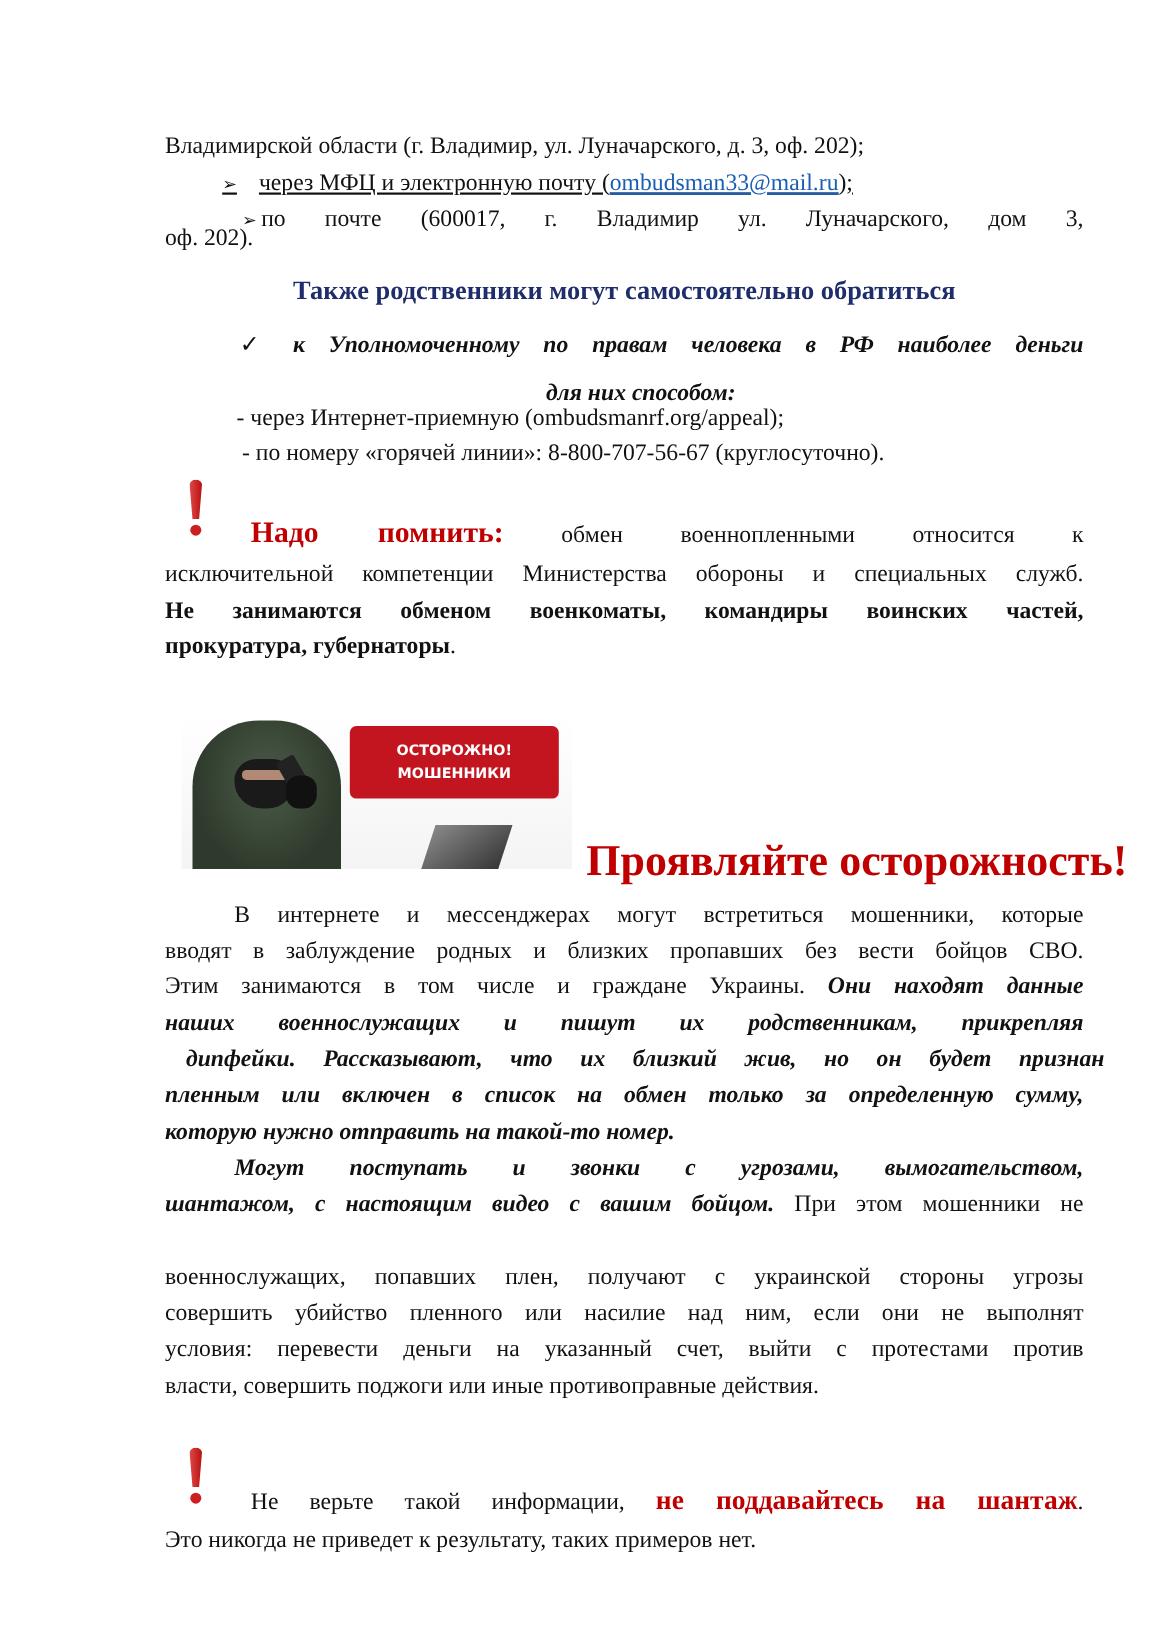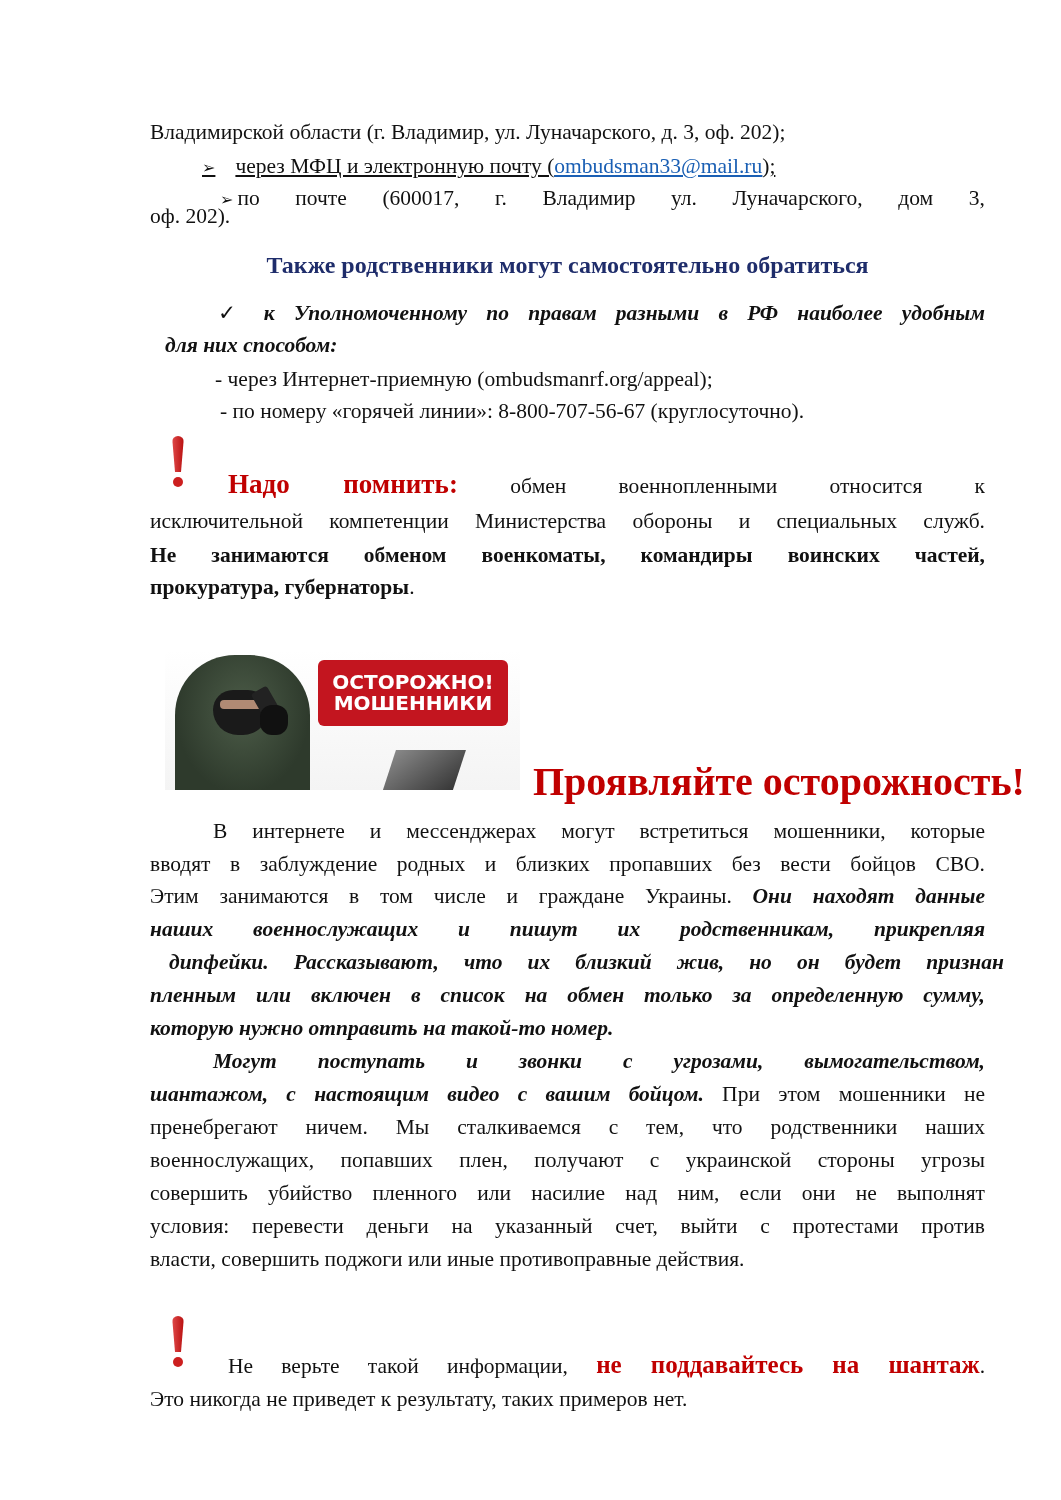--- a/index.html
+++ b/index.html
@@ -20,21 +20,21 @@
                   border-radius: 6px 6px 3px 3px; clip-path: polygon(0 0,100% 0,75% 100%,25% 100%); }
   .exclaim .dot { position: absolute; left: 5px; top: 41px; width: 10px; height: 10px; border-radius: 50%; background: #cc1f1f; }
   .banner { position: absolute; left: 165px; top: 650px; width: 355px; height: 140px; background: linear-gradient(180deg,#fff 0%,#f4f4f4 100%); overflow: hidden; }
   .hood { position: absolute; left: 10px; top: 5px; width: 135px; height: 140px; background: radial-gradient(ellipse at 50% 40%, #4c5c48 0%, #2e3a2c 70%); border-radius: 60px 60px 0 0; }
   .face { position: absolute; left: 48px; top: 40px; width: 55px; height: 45px; background: #1a1a1a; border-radius: 20px 20px 25px 25px; }
   .eyes { position: absolute; left: 55px; top: 50px; width: 42px; height: 9px; background: #b08a74; border-radius: 4px; }
   .phone { position: absolute; left: 92px; top: 38px; width: 18px; height: 30px; background: #222; transform: rotate(-30deg); border-radius: 3px; }
   .glove { position: absolute; left: 95px; top: 55px; width: 28px; height: 30px; background: #111; border-radius: 12px; }
   .laptop { position: absolute; left: 222px; top: 100px; width: 70px; height: 55px; background: linear-gradient(135deg,#888,#2c2c2c); transform: skewX(-18deg); }
   .sign { position: absolute; left: 153px; top: 10px; width: 190px; height: 66px; background: #c3151f; border-radius: 6px;
-          color: #fff; font-family: "DejaVu Sans", sans-serif; font-weight: bold; font-size: 20px; line-height: 21px; text-align: center; padding-top: 12px; box-sizing: border-box; }
+          color: #fff; font-family: "DejaVu Sans", sans-serif; font-weight: bold; font-size: 13px; line-height: 21px; text-align: center; padding-top: 12px; box-sizing: border-box; }
   .caution-title { position: absolute; left: 533px; top: 758px; font-size: 40px; font-weight: bold; color: #c00000; }
 </style>
 </head>
 <body>
 
 <div class="page">
 
 
   <div class="line" style="top:117px;">Владимирской области (г. Владимир, ул. Луначарского, д. 3, оф. 202);</div>
 
@@ -43,23 +43,23 @@
   </div>
 
   <div class="line just" style="top:183px; padding-left:70px; width:765px;">
     <span class="bullet" style="margin-right:4px">➢</span><span>по почте (600017, г. Владимир ул. Луначарского, дом 3,</span>
   </div>
   <div class="line" style="top:201px;">оф. 202).</div>
 
   <div class="heading-blue">Также родственники могут самостоятельно обратиться</div>
 
   <div class="line just bi" style="top:298px; padding-left:68px; width:767px;">
-    <span style="font-style:normal; font-weight:normal; margin-right:14px;">✓</span><span>к Уполномоченному по правам разными в РФ наиболее удобным</span>
+    <span style="font-style:normal; font-weight:normal; margin-right:14px;">✓</span><span>к Уполномоченному по правам человека в РФ наиболее деньги</span>
   </div>
-  <div class="line bi" style="top:330px; left:165px;">для них способом:</div>
+  <div class="line bi" style="top:342px; left:165px;text-align:center;">для них способом:</div>
   <div class="line" style="top:364px; left:215px;">- через Интернет-приемную (ombudsmanrf.org/appeal);</div>
   <div class="line" style="top:396px; left:220px;">- по номеру «горячей линии»: 8-800-707-56-67 (круглосуточно).</div>
 
   <div class="exclaim" style="left:168px; top:436px;">
       <div class="bar"></div>
       <div class="dot"></div>
     </div>
   <div class="line just" style="top:468px; left:228px; width:757px; line-height:32px;">
     <span class="b red" style="font-size:27px;">Надо помнить:</span>
     <span>обмен военнопленными относится к</span>
@@ -92,21 +92,20 @@
   </div>
   <div class="line just bi" style="top:914px;">наших военнослужащих и пишут их родственникам, прикрепляя</div>
   <div class="line just bi" style="top:947px;margin-left:19px;">дипфейки. Рассказывают, что их близкий жив, но он будет признан</div>
   <div class="line just bi" style="top:980px;">пленным или включен в список на обмен только за определенную сумму,</div>
   <div class="line bi" style="top:1013px;">которую нужно отправить на такой-то номер.</div>
 
   <div class="line just" style="top:1079px;">
     <span class="bi">шантажом, с настоящим видео с вашим бойцом.</span><span> При этом мошенники не</span>
   </div>
   <div class="line just bi" style="top:1046px; padding-left:63px; width:772px;">Могут поступать и звонки с угрозами, вымогательством,</div>
-  <div class="line just" style="top:1112px;">пренебрегают ничем. Мы сталкиваемся с тем, что родственники наших</div>
   <div class="line just" style="top:1145px;">военнослужащих, попавших плен, получают с украинской стороны угрозы</div>
   <div class="line just" style="top:1178px;">совершить убийство пленного или насилие над ним, если они не выполнят</div>
   <div class="line just" style="top:1211px;">условия: перевести деньги на указанный счет, выйти с протестами против</div>
   <div class="line" style="top:1244px;">власти, совершить поджоги или иные противоправные действия.</div>
 
   <div class="exclaim" style="left:168px; top:1316px;">
       <div class="bar"></div>
       <div class="dot"></div>
     </div>
   <div class="line just" style="top:1350px; left:228px; width:757px;">

